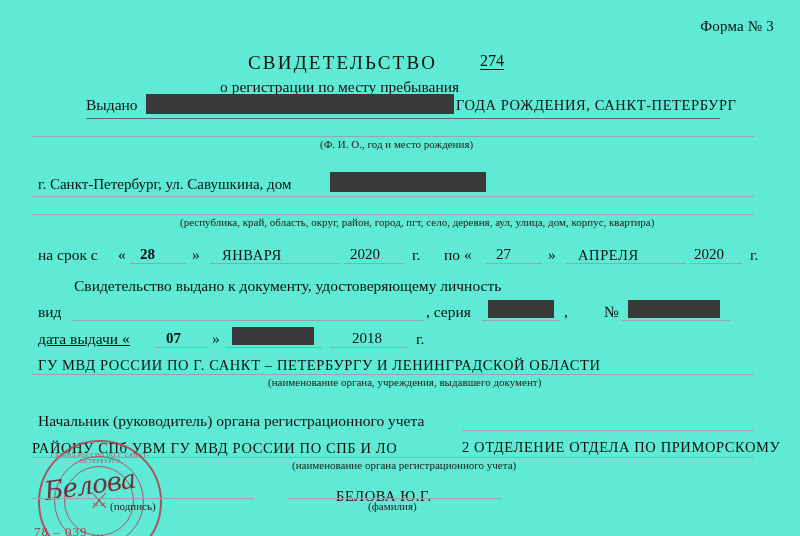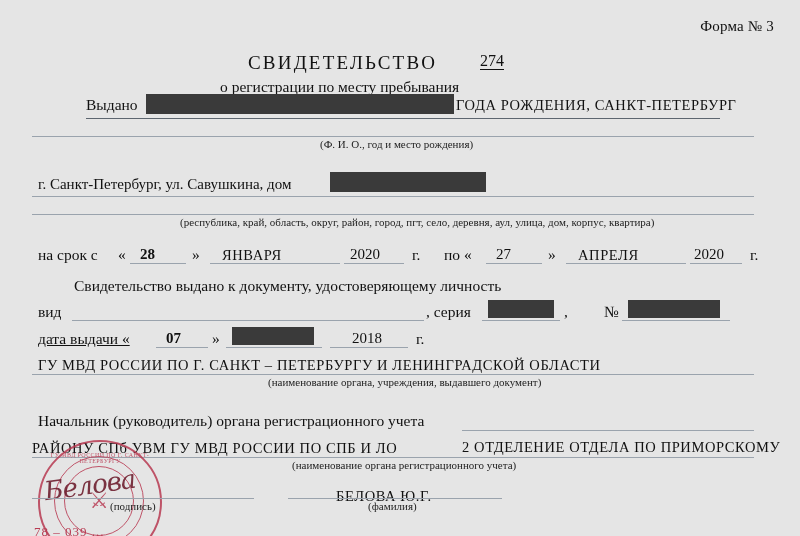--- a/index.html
+++ b/index.html
@@ -11,21 +11,21 @@
     height: 536px;
     background: #ffffff;
     font-family: "Liberation Serif", serif;
     color: #111111;
     overflow: hidden;
   }
   .page {
     position: relative;
     width: 800px;
     height: 536px;
-    background: #e5e5e5;
+    background: #5eead4;
   }
 
   
   .form-no {
     position: absolute;
     top: 18px;
     right: 26px;
     font-size: 15px;
     letter-spacing: 0.2px;
   }

